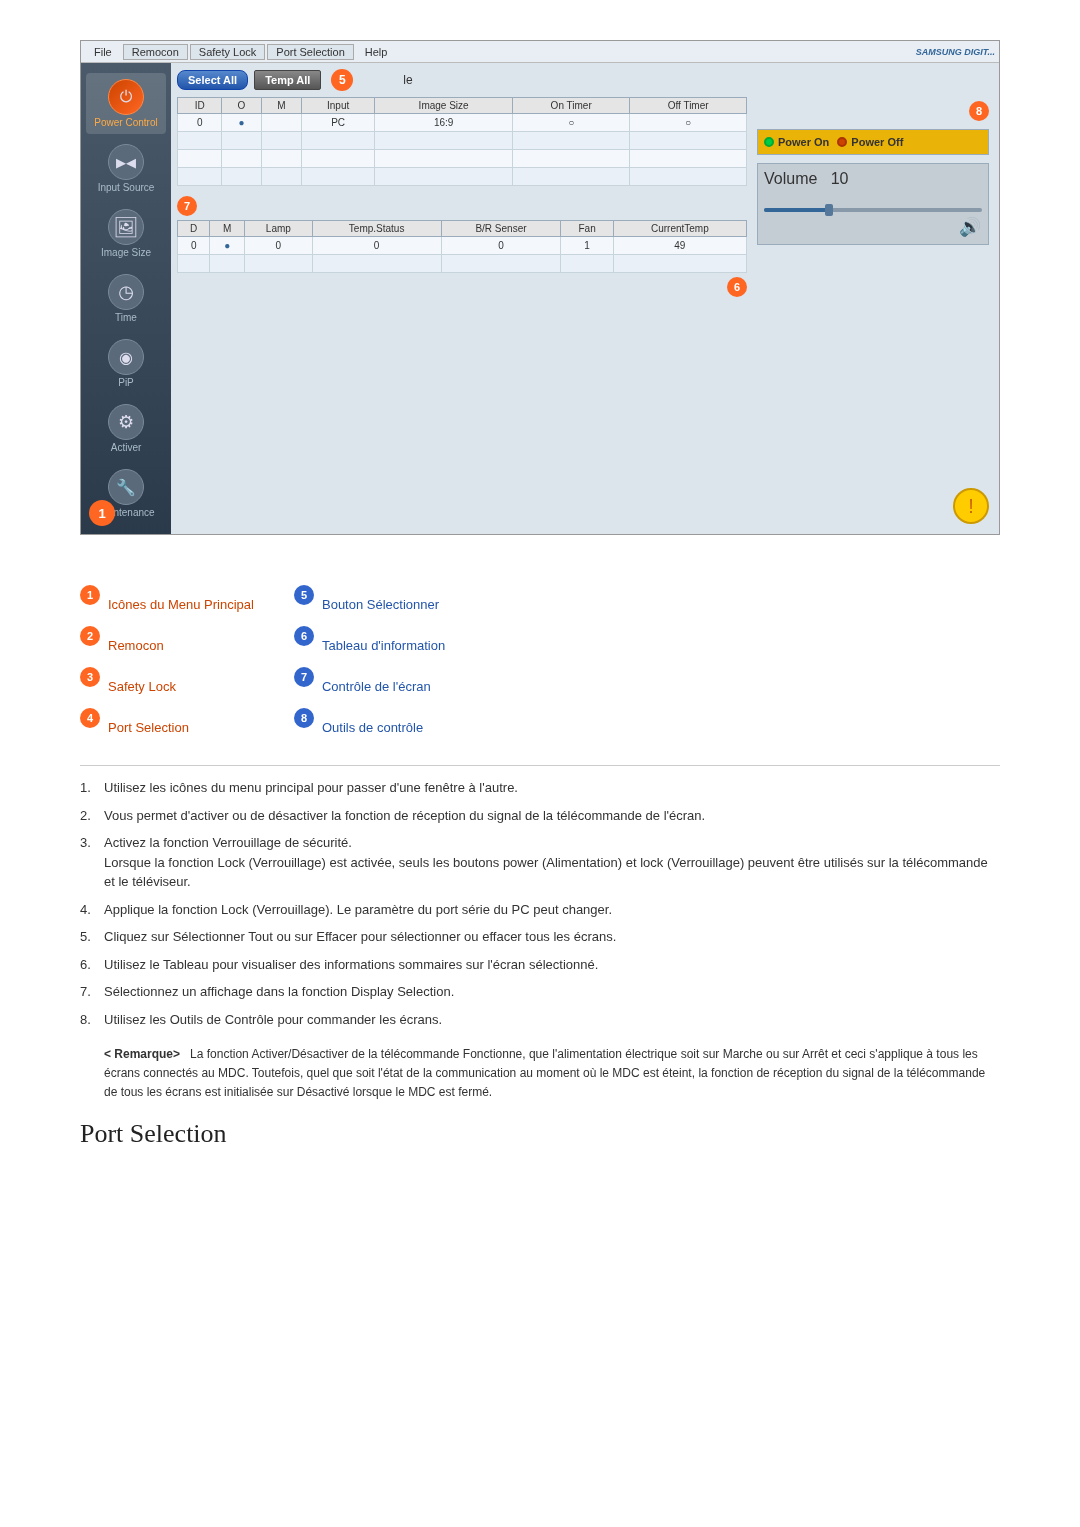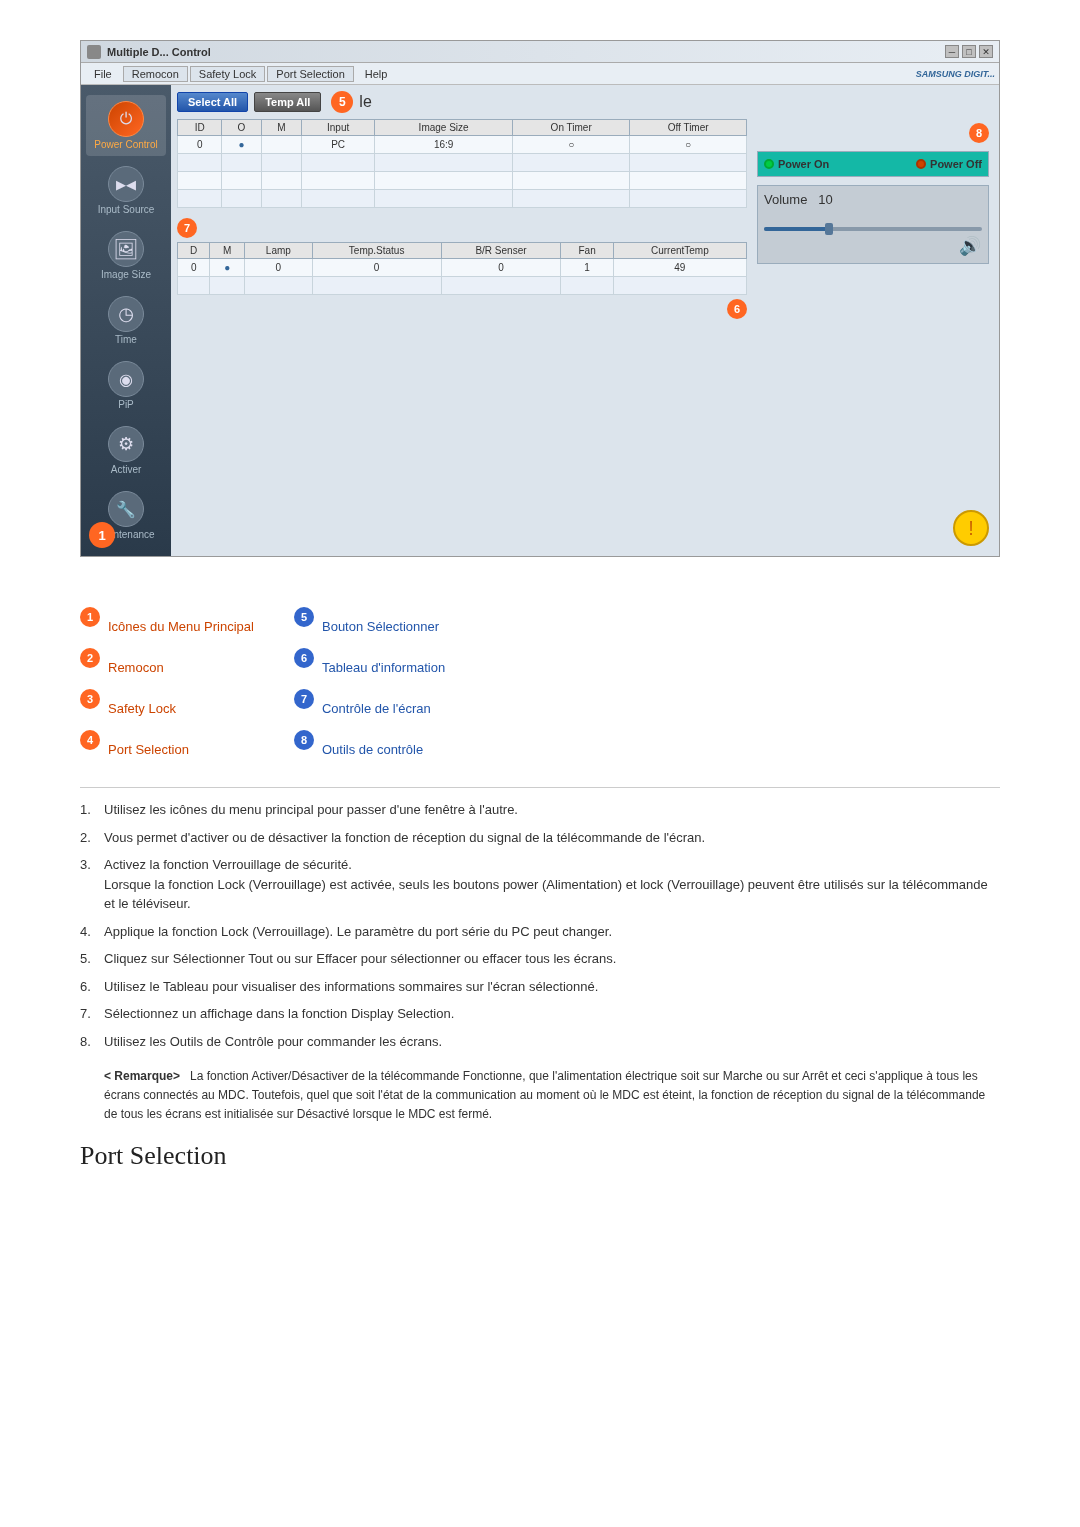--- a/index.html
+++ b/index.html
@@ -146,21 +146,21 @@
       margin-bottom: 6px;
     }
     .btn-select-all {
       background: linear-gradient(to bottom, #5588cc, #2255aa);
       color: white;
       border: 1px solid #1144aa;
       padding: 3px 10px;
       font-size: 11px;
       font-weight: bold;
       cursor: pointer;
-      border-radius: 2px;
+      border-radius: 8px;
     }
     .btn-clear-all {
       background: linear-gradient(to bottom, #888, #555);
       color: white;
       border: 1px solid #444;
       padding: 3px 10px;
       font-size: 11px;
       font-weight: bold;
       cursor: pointer;
       border-radius: 2px;
@@ -205,27 +205,26 @@
 
     
     .right-panel {
       width: 240px;
       display: flex;
       flex-direction: column;
       gap: 8px;
       padding: 4px;
     }
     .power-controls {
-      background: #14b8a6;
+      background: #eab308;
       border: 1px solid #9aacbc;
       padding: 6px;
       display: flex;
       align-items: center;
       gap: 8px;
-      justify-content: space-between;
     }
     .power-btn {
       display: flex;
       align-items: center;
       gap: 4px;
       font-size: 11px;
       font-weight: bold;
       cursor: pointer;
     }
     .radio-dot {
@@ -236,21 +235,21 @@
     }
     .radio-dot.active-on { background: #00cc44; border-color: #00aa33; }
     .radio-dot.active-off { background: #cc4400; border-color: #aa3300; }
 
     .volume-row {
       background: #c4ccd4;
       border: 1px solid #9aacbc;
       padding: 6px;
     }
     .volume-label {
-      font-size: 13px;
+      font-size: 16px;
       margin-bottom: 20px;
     }
     .volume-slider-track {
       height: 4px;
       background: #8899aa;
       border-radius: 2px;
       position: relative;
       margin: 4px 0;
     }
     .volume-slider-fill {
@@ -404,31 +403,20 @@
       font-family: Georgia, serif;
     }
   </style>
 </head>
 <body>
 
 <div class="page-wrapper">
 
   <div class="app-window">
 
-    <div class="title-bar">
-      <div class="title-bar-left">
-        <span class="title-bar-icon"></span>
-        <span>Multiple D... Control</span>
-      </div>
-      <div class="title-bar-controls">
-        <div class="tb-btn">─</div>
-        <div class="tb-btn">□</div>
-        <div class="tb-btn">✕</div>
-      </div>
-    </div>
 
     <div class="menu-bar">
       <span class="menu-item">File</span>
       <span class="menu-item tab-style">Remocon</span>
       <span class="menu-item tab-style">Safety Lock</span>
       <span class="menu-item tab-style">Port Selection</span>
       <span class="menu-item">Help</span>
       <span class="samsung-logo">SAMSUNG DIGIT...</span>
     </div>
 
@@ -464,21 +452,21 @@
           <span class="sidebar-label">Maintenance</span>
         </div>
       </div>
 
       <div class="main-content">
 
         <div class="toolbar-row">
           <button class="btn-select-all">Select All</button>
           <button class="btn-clear-all">Temp All</button>
           <span class="circle-badge">5</span>
-          <span style="font-size:16px;">le</span>
+          <span style="font-size:12px;margin-left:44px;">le</span>
         </div>
 
         <div class="content-split">
           <div class="table-section">
 
             <table class="data-table">
               <thead>
                 <tr>
                   <th>ID</th>
                   <th>O</th>

